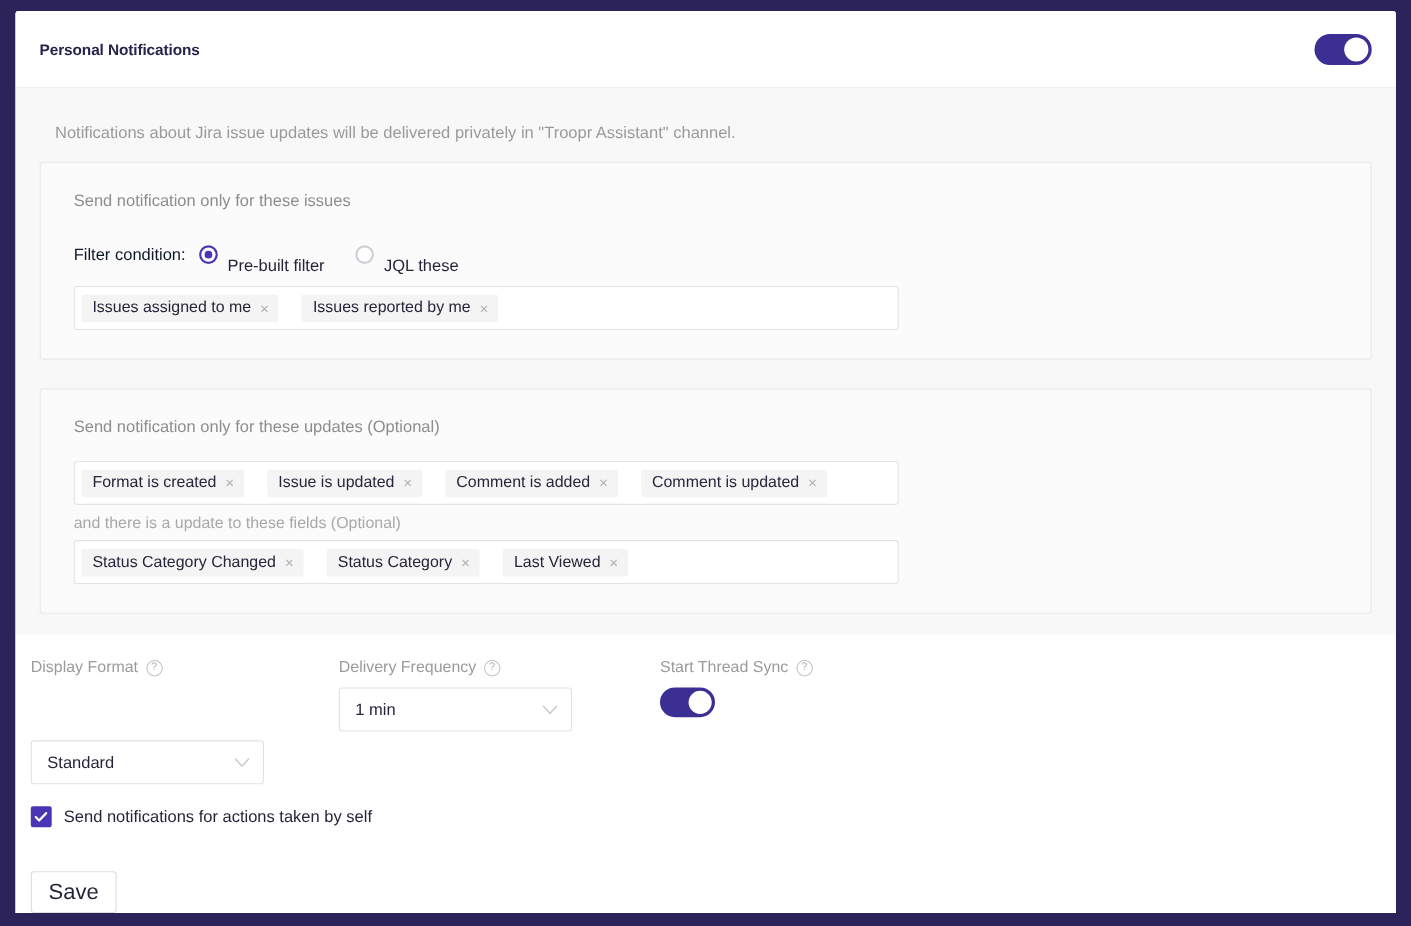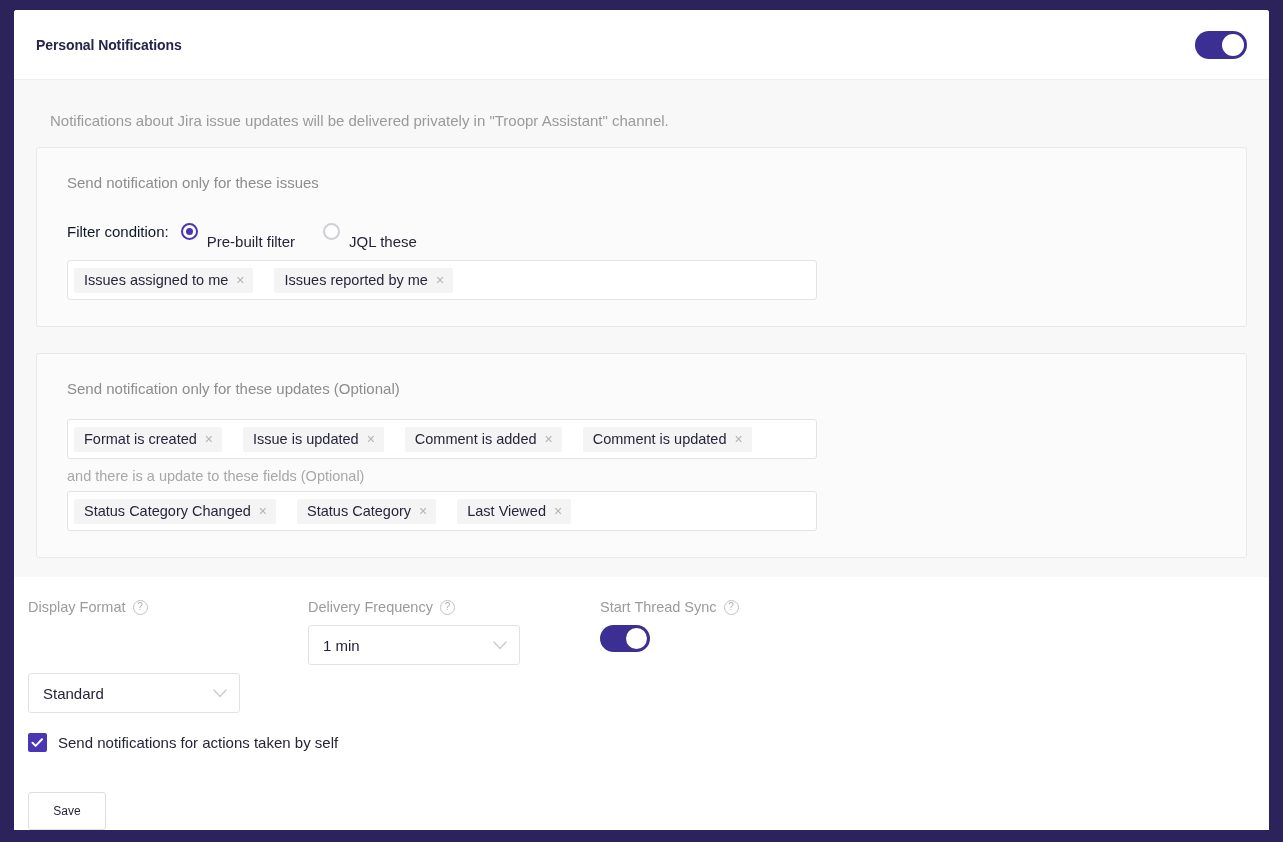--- a/index.html
+++ b/index.html
@@ -258,21 +258,21 @@
   .chev { color: #cbcbcb; font-size: 13px; }
 
   .save-row { padding: 24px 0 0 0; }
   .save-btn {
     width: 78px;
     height: 38px;
     background: #ffffff;
     border: 1px solid #dedede;
     border-radius: 3px;
     font-family: "Liberation Sans", sans-serif;
-    font-size: 12px;
+    font-size: 20px;
     color: #25253a;
     cursor: pointer;
   }
   .bottom-check { padding-top: 20px; }
 </style>
 </head>
 <body>
 
 <div id="app-frame">
   <div id="card">

